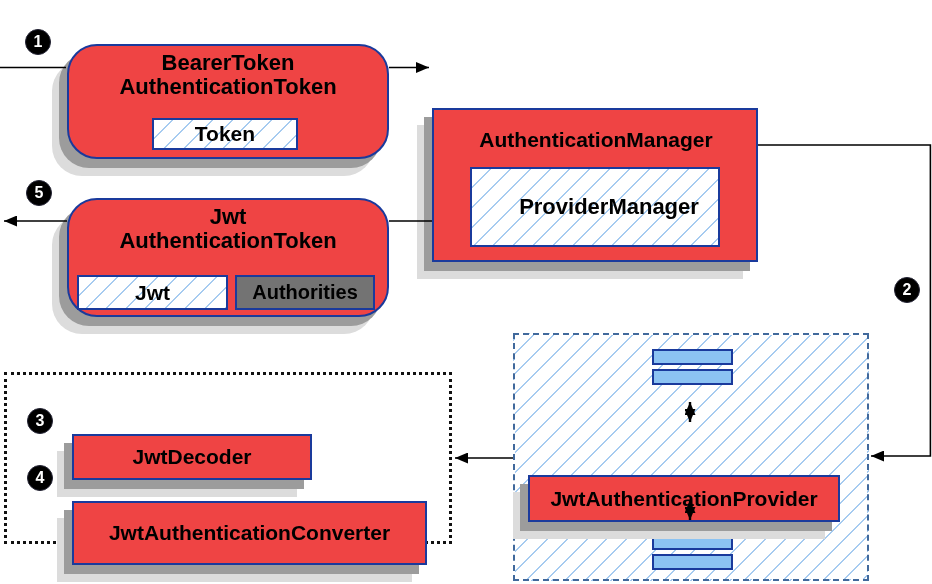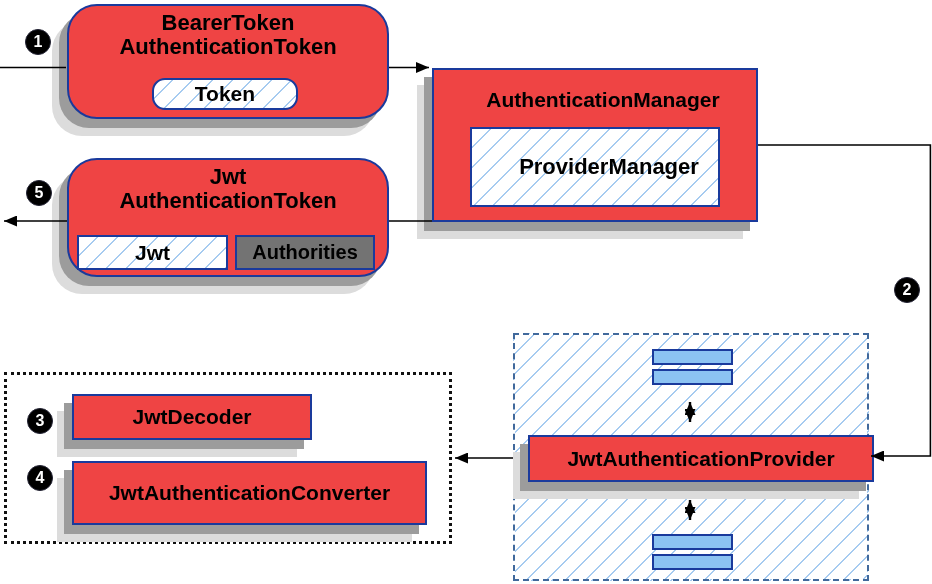--- a/index.html
+++ b/index.html
@@ -42,44 +42,44 @@
     position:absolute;width:26px;height:26px;border-radius:50%;
     background:#000;color:#fff;border:1px solid #223;box-sizing:border-box;
     display:flex;align-items:center;justify-content:center;
     font-weight:bold;font-size:16px;z-index:30;
   }
   .group-label{
     position:absolute;left:565px;top:263px;width:250px;text-align:center;
     font-weight:bold;font-size:20px;line-height:25px;
   }
   .connectors{position:absolute;left:0;top:0;z-index:20;pointer-events:none;}
-  .zmid{z-index:10;}
+  .zmid{z-index:10;margin-top:40px;}
 </style>
 </head>
 <body>
 
 <div class="canvas">
 
   <div class="badge" style="left:25px;top:29px">1</div>
   <div class="badge" style="left:894px;top:277px">2</div>
   <div class="badge" style="left:27px;top:408px">3</div>
   <div class="badge" style="left:27px;top:465px">4</div>
   <div class="badge" style="left:26px;top:180px">5</div>
 
   <div class="node rounded zmid" style="left:67px;top:4px;width:322px;height:115px;"></div>
   <div class="title zmid" style="left:67px;top:11px;width:322px;">
     <span style="display:block">BearerToken</span>
     <span style="display:block">AuthenticationToken</span>
   </div>
-  <div class="field hatch zmid" style="left:152px;top:78px;width:146px;height:32px;border-radius:13px;">
+  <div class="field hatch zmid" style="left:152px;top:78px;width:146px;height:32px;">
     <span>Token</span>
   </div>
 
   <div class="node zmid" style="left:432px;top:68px;width:326px;height:154px;"></div>
-  <div class="title zmid" style="left:432px;top:88px;width:328px;font-size:21px;padding-left:7px;">AuthenticationManager</div>
+  <div class="title zmid" style="left:432px;top:88px;width:328px;font-size:21px;">AuthenticationManager</div>
   <div class="field hatch zmid" style="left:470px;top:127px;width:250px;height:80px;font-size:22px;padding-left:28px;">
     <span>ProviderManager</span>
   </div>
 
   <div class="node rounded zmid" style="left:67px;top:158px;width:322px;height:119px;"></div>
   <div class="title zmid" style="left:67px;top:165px;width:322px;">
     <span style="display:block">Jwt</span>
     <span style="display:block">AuthenticationToken</span>
   </div>
   <div class="field hatch zmid" style="left:77px;top:235px;width:151px;height:35px;">
@@ -88,21 +88,21 @@
   <div class="field zmid" style="left:235px;top:235px;width:140px;height:35px;font-size:20px;">
     <span>Authorities</span>
   </div>
 
   <div class="providers-box hatch"></div>
   <div class="mini-rect" style="top:349px"></div>
   <div class="mini-rect" style="top:369px"></div>
   <div class="mini-rect" style="top:534px"></div>
   <div class="mini-rect" style="top:554px"></div>
 
-  <div class="node flexcenter node-label zmid" style="left:528px;top:435px;width:346px;height:47px;">
+  <div class="node flexcenter node-label zmid" style="left:528px;top:435px;width:312px;height:47px;">
     <span>JwtAuthenticationProvider</span>
   </div>
 
   <div class="dotted-box"></div>
   <div class="node flexcenter node-label zmid" style="left:72px;top:394px;width:240px;height:46px;">
     <span>JwtDecoder</span>
   </div>
   <div class="node flexcenter node-label zmid" style="left:72px;top:461px;width:355px;height:64px;">
     <span>JwtAuthenticationConverter</span>
   </div>

